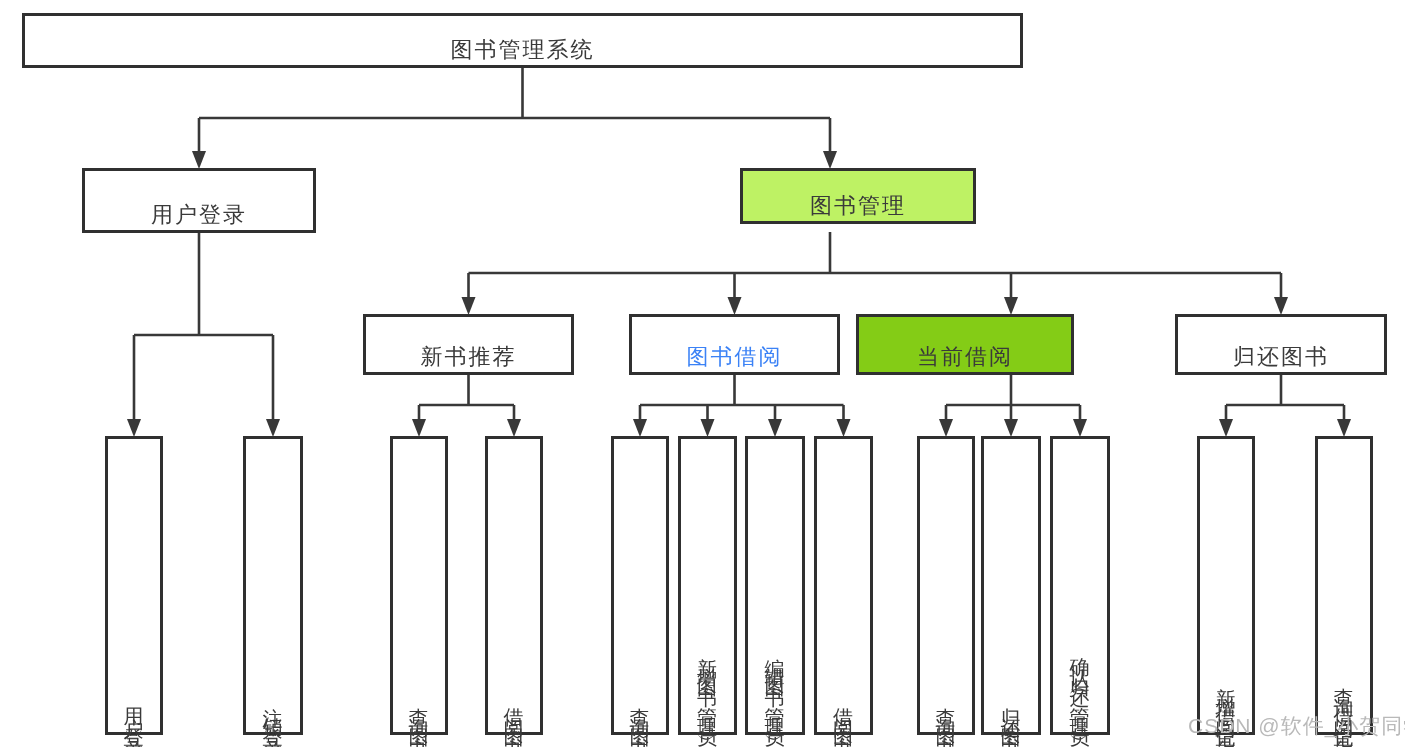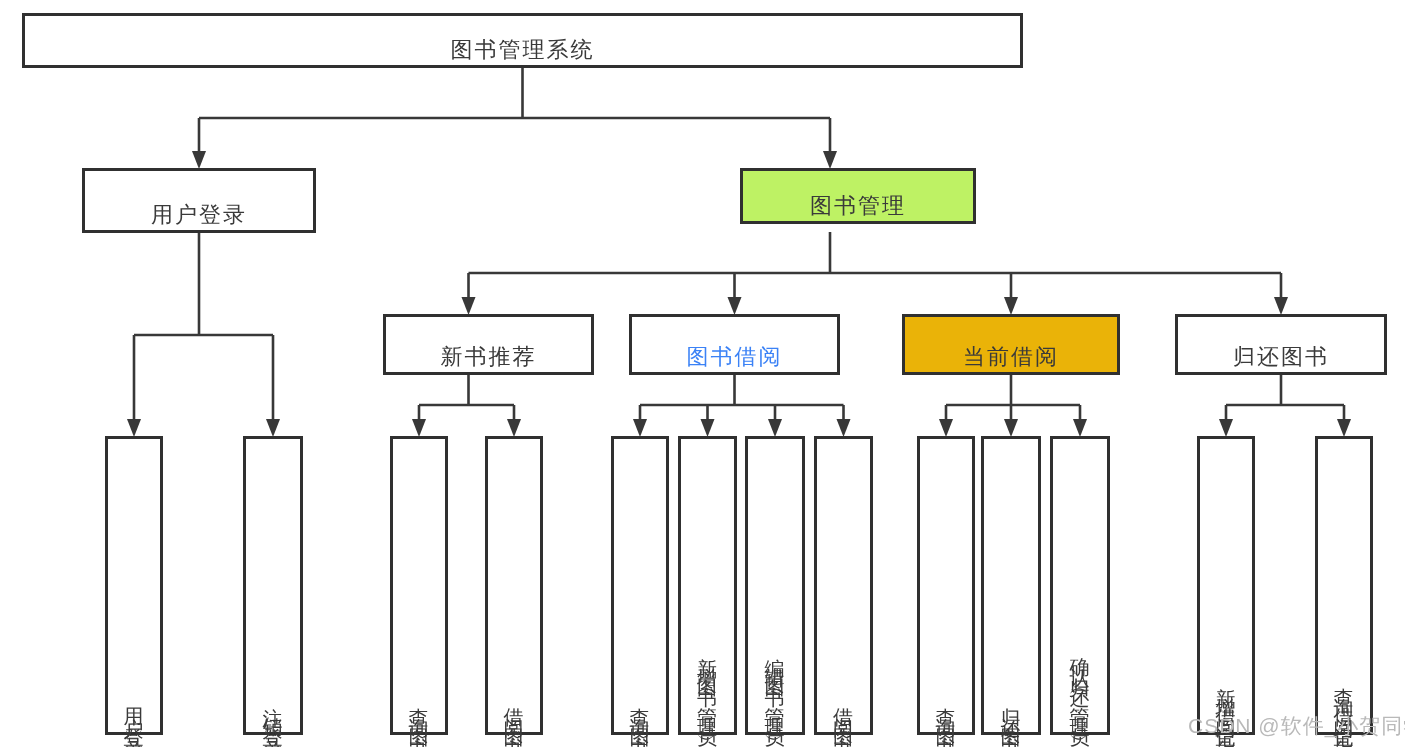--- a/index.html
+++ b/index.html
@@ -85,27 +85,27 @@
   <div id="nodes-host">
       <div class="node horizontal" style="left: 22px; top: 13px; width: 1001px; height: 55px; border-color: rgb(48, 48, 48); background: rgb(255, 255, 255); color: rgb(58, 58, 58);">
         <span class="node-label">图书管理系统</span>
       </div>
       <div class="node horizontal" style="left: 82px; top: 168px; width: 234px; height: 65px; border-color: rgb(48, 48, 48); background: rgb(255, 255, 255); color: rgb(58, 58, 58);">
         <span class="node-label">用户登录</span>
       </div>
       <div class="node horizontal" style="left: 712px; top: 168px; width: 236px; height: 56px; border-color: rgb(48, 48, 48); background: #bef264; color: rgb(58, 58, 58); margin-left: 28px;">
         <span class="node-label">图书管理</span>
       </div>
-      <div class="node horizontal" style="left: 363px; top: 314px; width: 211px; height: 61px; border-color: rgb(48, 48, 48); background: rgb(255, 255, 255); color: rgb(58, 58, 58); margin-left: 20px;">
+      <div class="node horizontal" style="left: 363px; top: 314px; width: 211px; height: 61px; border-color: rgb(48, 48, 48); background: rgb(255, 255, 255); color: rgb(58, 58, 58);">
         <span class="node-label">新书推荐</span>
       </div>
       <div class="node horizontal" style="left: 629px; top: 314px; width: 211px; height: 61px; border-color: rgb(48, 48, 48); background: rgb(255, 255, 255); color: #3b82f6;">
         <span class="node-label">图书借阅</span>
       </div>
-      <div class="node horizontal" style="left: 902px; top: 314px; width: 218px; height: 61px; border-color: rgb(48, 48, 48); background: #eab308; color: rgb(58, 58, 58);">
+      <div class="node horizontal" style="left: 856px; top: 314px; width: 218px; height: 61px; border-color: rgb(48, 48, 48); background: #84cc16; color: rgb(58, 58, 58);">
         <span class="node-label">当前借阅</span>
       </div>
       <div class="node horizontal" style="left: 1175px; top: 314px; width: 212px; height: 61px; border-color: rgb(48, 48, 48); background: rgb(255, 255, 255); color: rgb(58, 58, 58);">
         <span class="node-label">归还图书</span>
       </div>
       <div class="node vertical" style="left: 105px; top: 436px; width: 58px; height: 299px; border-color: rgb(48, 48, 48); background: rgb(255, 255, 255); color: rgb(58, 58, 58);">
         <span class="node-label">用户登录</span>
       </div>
       <div class="node vertical" style="left: 243px; top: 436px; width: 60px; height: 299px; border-color: rgb(48, 48, 48); background: rgb(255, 255, 255); color: rgb(58, 58, 58);">
         <span class="node-label">注销登录</span>

